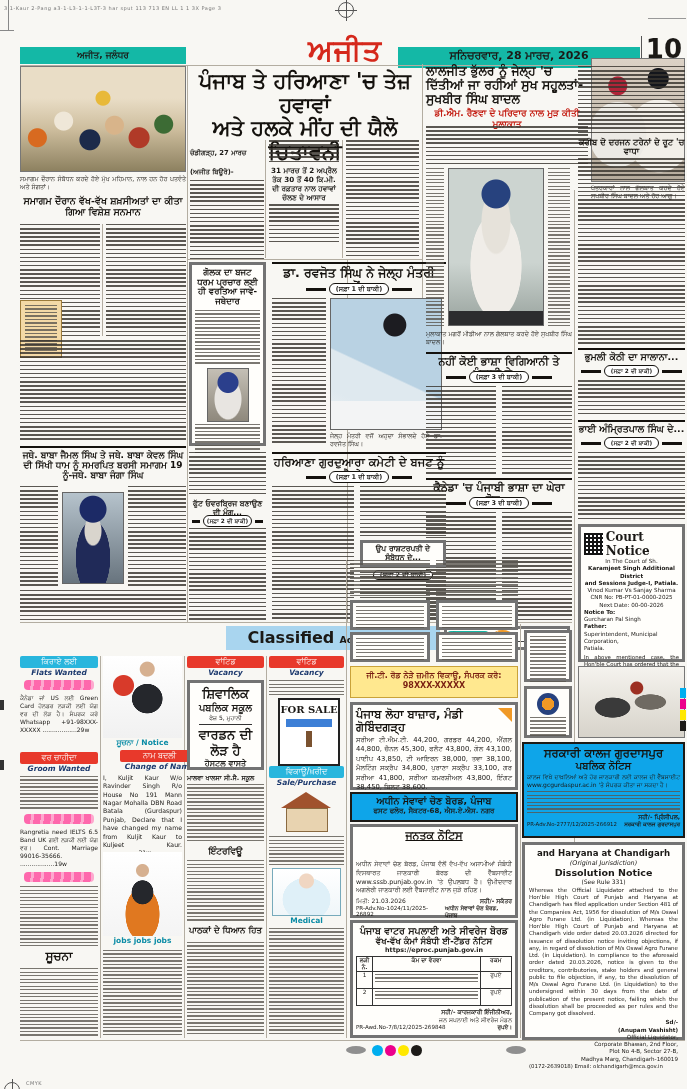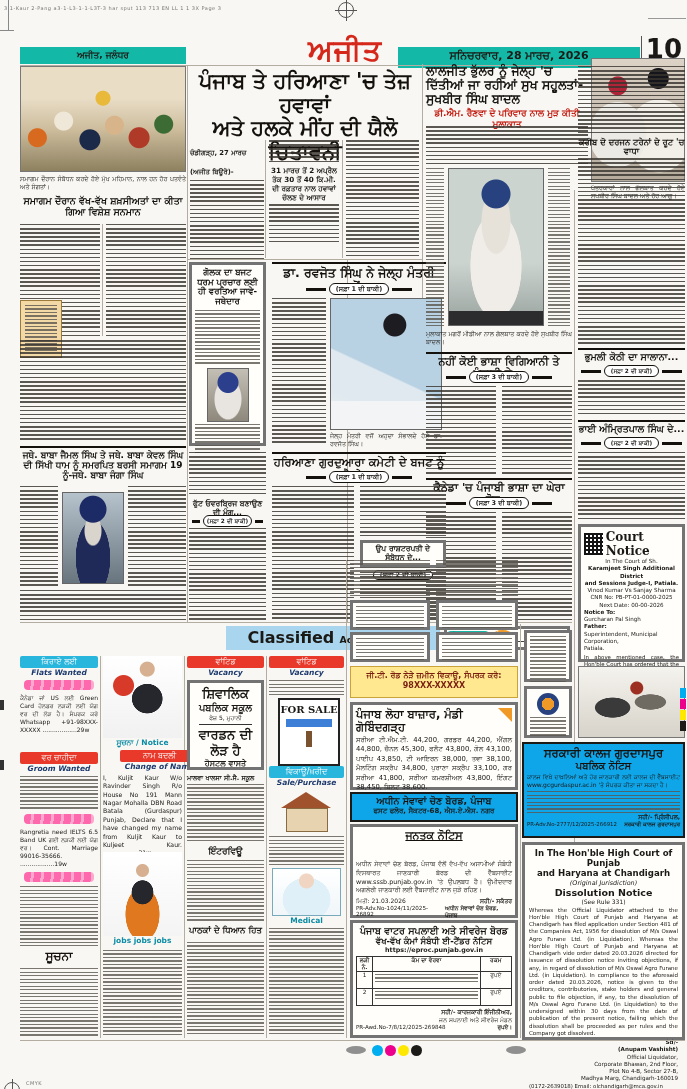--- a/index.html
+++ b/index.html
@@ -253,21 +253,20 @@
     <div class="j" style="font-size:6px;line-height:1.3;margin-top:2px">ਕਾਲਜ ਵਿਖੇ ਦਾਖ਼ਲਿਆਂ ਅਤੇ ਹੋਰ ਜਾਣਕਾਰੀ ਲਈ ਕਾਲਜ ਦੀ ਵੈੱਬਸਾਈਟ www.gcgurdaspur.ac.in 'ਤੇ ਸੰਪਰਕ ਕੀਤਾ ਜਾ ਸਕਦਾ ਹੈ।</div>
     <div class="tx2" style="height:22px;margin-top:2px"></div>
     <div class="r bold" style="font-size:6px">ਸਹੀ/- ਪ੍ਰਿੰਸੀਪਲ,</div>
     <div style="display:flex;justify-content:space-between;font-size:5.4px">
       <span>PR-Adv.No-2777/12/2025-266912</span>
       <span class="bold">ਸਰਕਾਰੀ ਕਾਲਜ ਗੁਰਦਾਸਪੁਰ</span>
     </div>
   </div>
 
   <div class="a bx" style="left:522px;top:842px;width:163px;height:198px;padding:4px">
-    <div class="bold c" style="font-size:8.6px;line-height:1.15">In The Hon'ble High Court of Punjab</div>
     <div class="bold c" style="font-size:8.6px;line-height:1.15">and Haryana at Chandigarh</div>
     <div class="c" style="font-size:6.4px;font-style:italic">(Original Jurisdiction)</div>
     <div class="bold c" style="font-size:9.5px">Dissolution Notice</div>
     <div class="c" style="font-size:6px">(See Rule 331)</div>
     <div class="j" style="font-size:5.5px;line-height:1.32;margin-top:2px">Whereas the Official Liquidator attached to the Hon'ble High Court of Punjab and Haryana at Chandigarh has filed application under Section 481 of the Companies Act, 1956 for dissolution of M/s Oswal Agro Furane Ltd. (in Liquidation). Whereas the Hon'ble High Court of Punjab and Haryana at Chandigarh vide order dated 20.03.2026 directed for issuance of dissolution notice inviting objections, if any, in regard of dissolution of M/s Oswal Agro Furane Ltd. (in Liquidation). In compliance to the aforesaid order dated 20.03.2026, notice is given to the creditors, contributories, stake holders and general public to file objection, if any, to the dissolution of M/s Oswal Agro Furane Ltd. (in Liquidation) to the undersigned within 30 days from the date of publication of the present notice, failing which the dissolution shall be proceeded as per rules and the Company got dissolved.</div>
     <div class="r" style="font-size:5.6px;line-height:1.3;margin-top:2px">
       <div class="bold">Sd/-</div>
       <div class="bold">(Anupam Vashisht)</div>
       <div>Official Liquidator,</div>
       <div>Corporate Bhawan, 2nd Floor,</div>

